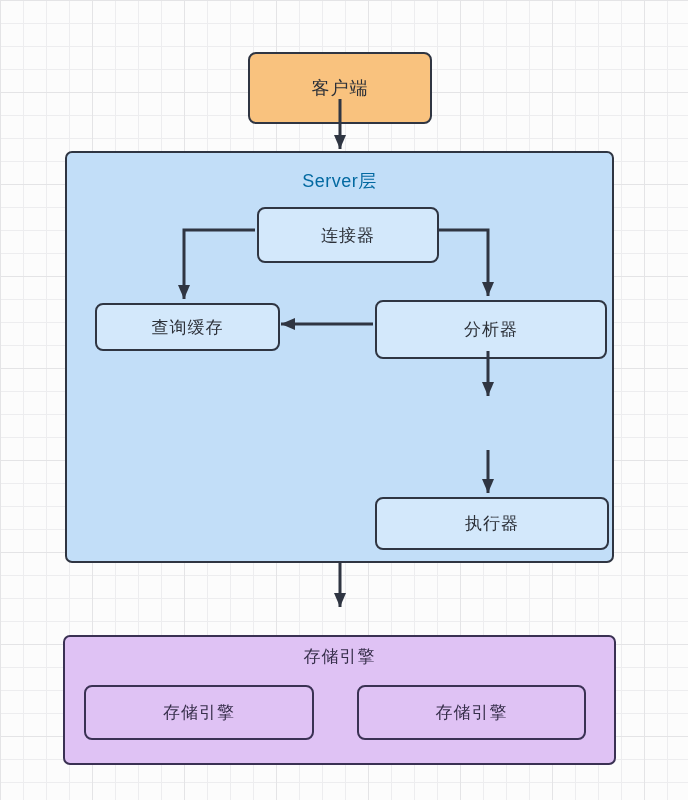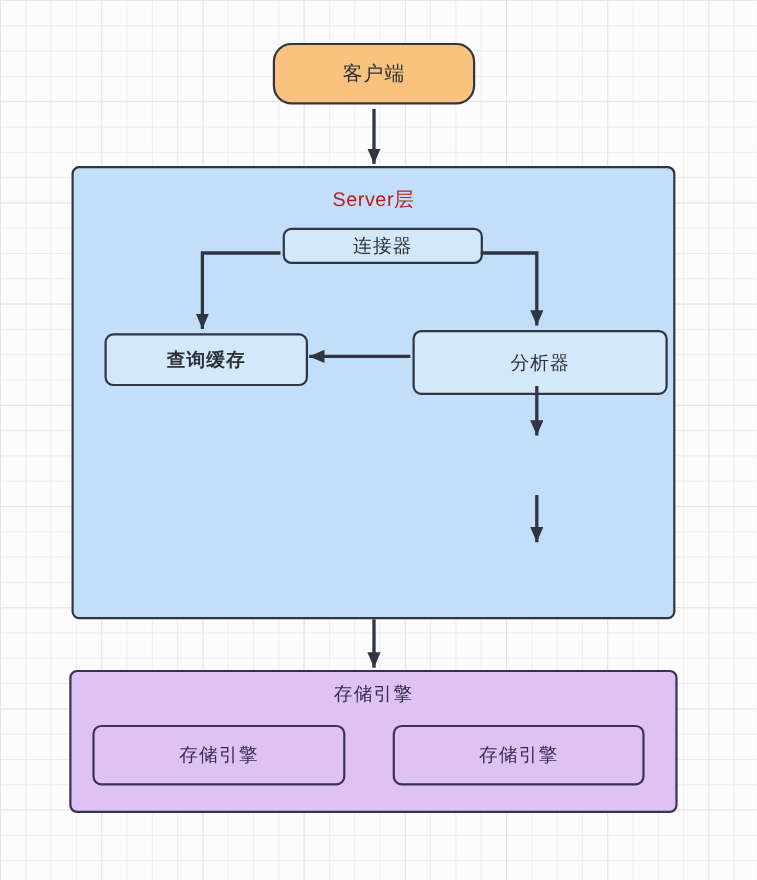--- a/index.html
+++ b/index.html
@@ -15,45 +15,44 @@
     background-size:92px 92px,92px 92px,23px 23px,23px 23px;
   }
   .node{
     position:absolute;box-sizing:border-box;
     border:2.5px solid var(--border-dark,#2f3542);
     border-radius:8px;
     display:flex;align-items:center;justify-content:center;
     font-size:17px;color:#2c3038;letter-spacing:1px;
   }
   .client{
-    left:248px;top:39px;width:184px;height:56px;
+    left:248px;top:52px;width:184px;height:72px;
     background:var(--client-fill,#f9c27e);
     font-size:18px;
-    border-radius:17px;
   }
   .server{
     left:65px;top:151px;width:549px;height:412px;
     background:var(--server-fill,#c2def8);
     border-radius:7px;
     display:block;
   }
   .server-title{
     position:absolute;left:0;top:16px;width:100%;
-    text-align:center;font-size:18px;color:#b91c1c;letter-spacing:.5px;
+    text-align:center;font-size:18px;color:#0369a1;letter-spacing:.5px;
   }
   .inner{
     background:var(--node-fill,#d3e8fb);
   }
-  .n-connector{left:190px;top:54px;width:182px;height:33px;}
-  .n-qcache{left:28px;top:150px;width:185px;height:48px;font-weight:bold;}
+  .n-connector{left:190px;top:54px;width:182px;height:56px;}
+  .n-qcache{left:28px;top:150px;width:185px;height:48px;}
   .n-analyzer{left:308px;top:147px;width:232px;height:59px;}
   .n-optimizer{left:308px;top:247px;width:232px;height:52px;background:var(--optimizer-fill,#549cf8);}
   .n-executor{left:308px;top:344px;width:234px;height:53px;}
   .storage{
-    left:63px;top:609px;width:553px;height:130px;
+    left:63px;top:635px;width:553px;height:130px;
     background:var(--storage-fill,#dfc2f4);
     border-color:var(--storage-border,#3a3153);
     border-radius:7px;
     display:block;color:#362e4a;
   }
   .storage-title{
     position:absolute;left:0;top:8px;width:100%;
     text-align:center;font-size:17px;color:#362e4a;letter-spacing:1px;
   }
   .engine{
@@ -83,20 +82,23 @@
 
     <div class="node inner n-qcache">
       <span>查询缓存</span>
     </div>
 
     <div class="node inner n-analyzer">
       <span>分析器</span>
     </div>
 
 
+    <div class="node inner n-executor">
+      <span>执行器</span>
+    </div>
   </div>
 
   <div class="node storage">
     <div class="storage-title">存储引擎</div>
 
     <div class="node engine e-left">
       <span>存储引擎</span>
     </div>
 
     <div class="node engine e-right">

